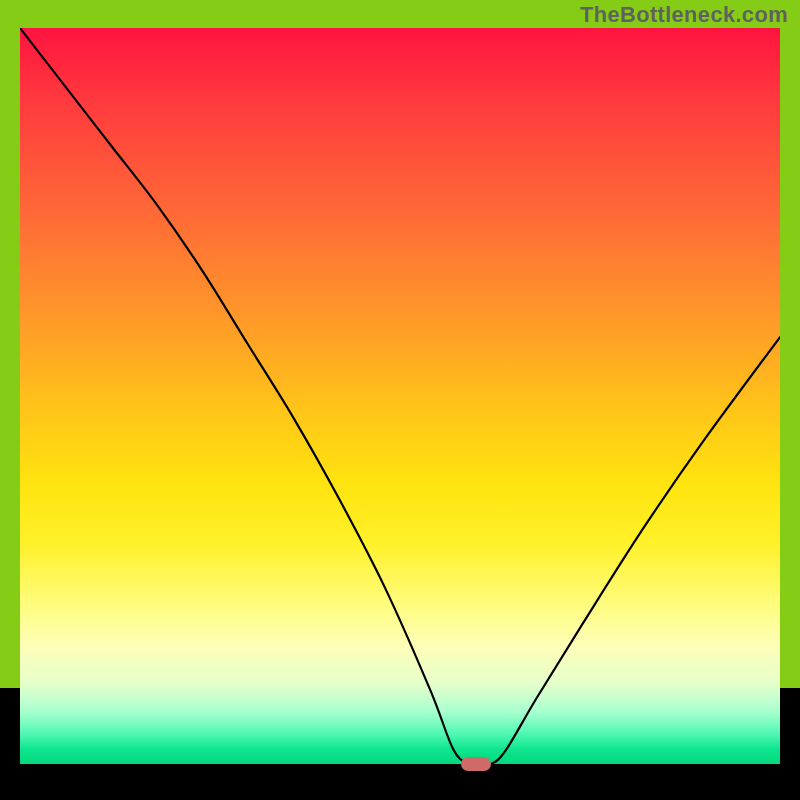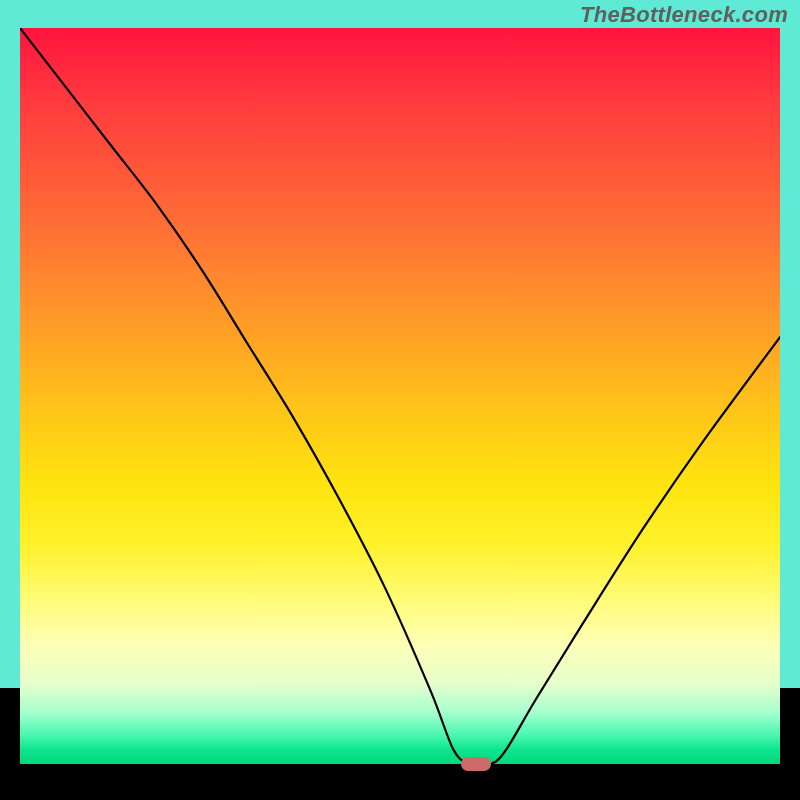--- a/index.html
+++ b/index.html
@@ -3,22 +3,21 @@
 <meta charset="utf-8">
 <style>
   * { margin: 0; padding: 0; box-sizing: border-box; }
   html, body { width: 800px; height: 800px; overflow: hidden; }
   body { background: #000; font-family: Arial, Helvetica, sans-serif; }
 
   .frame {
     position: relative;
     width: 800px;
     height: 688px;
-    background: #5eead4;
-    font-style: italic;
+    background: #84cc16;
   }
 
   .attribution {
     position: absolute;
     top: 2px;
     right: 12px;
     color: #606060;
     font-size: 22px;
     font-weight: 600;
     letter-spacing: 0.3px;

